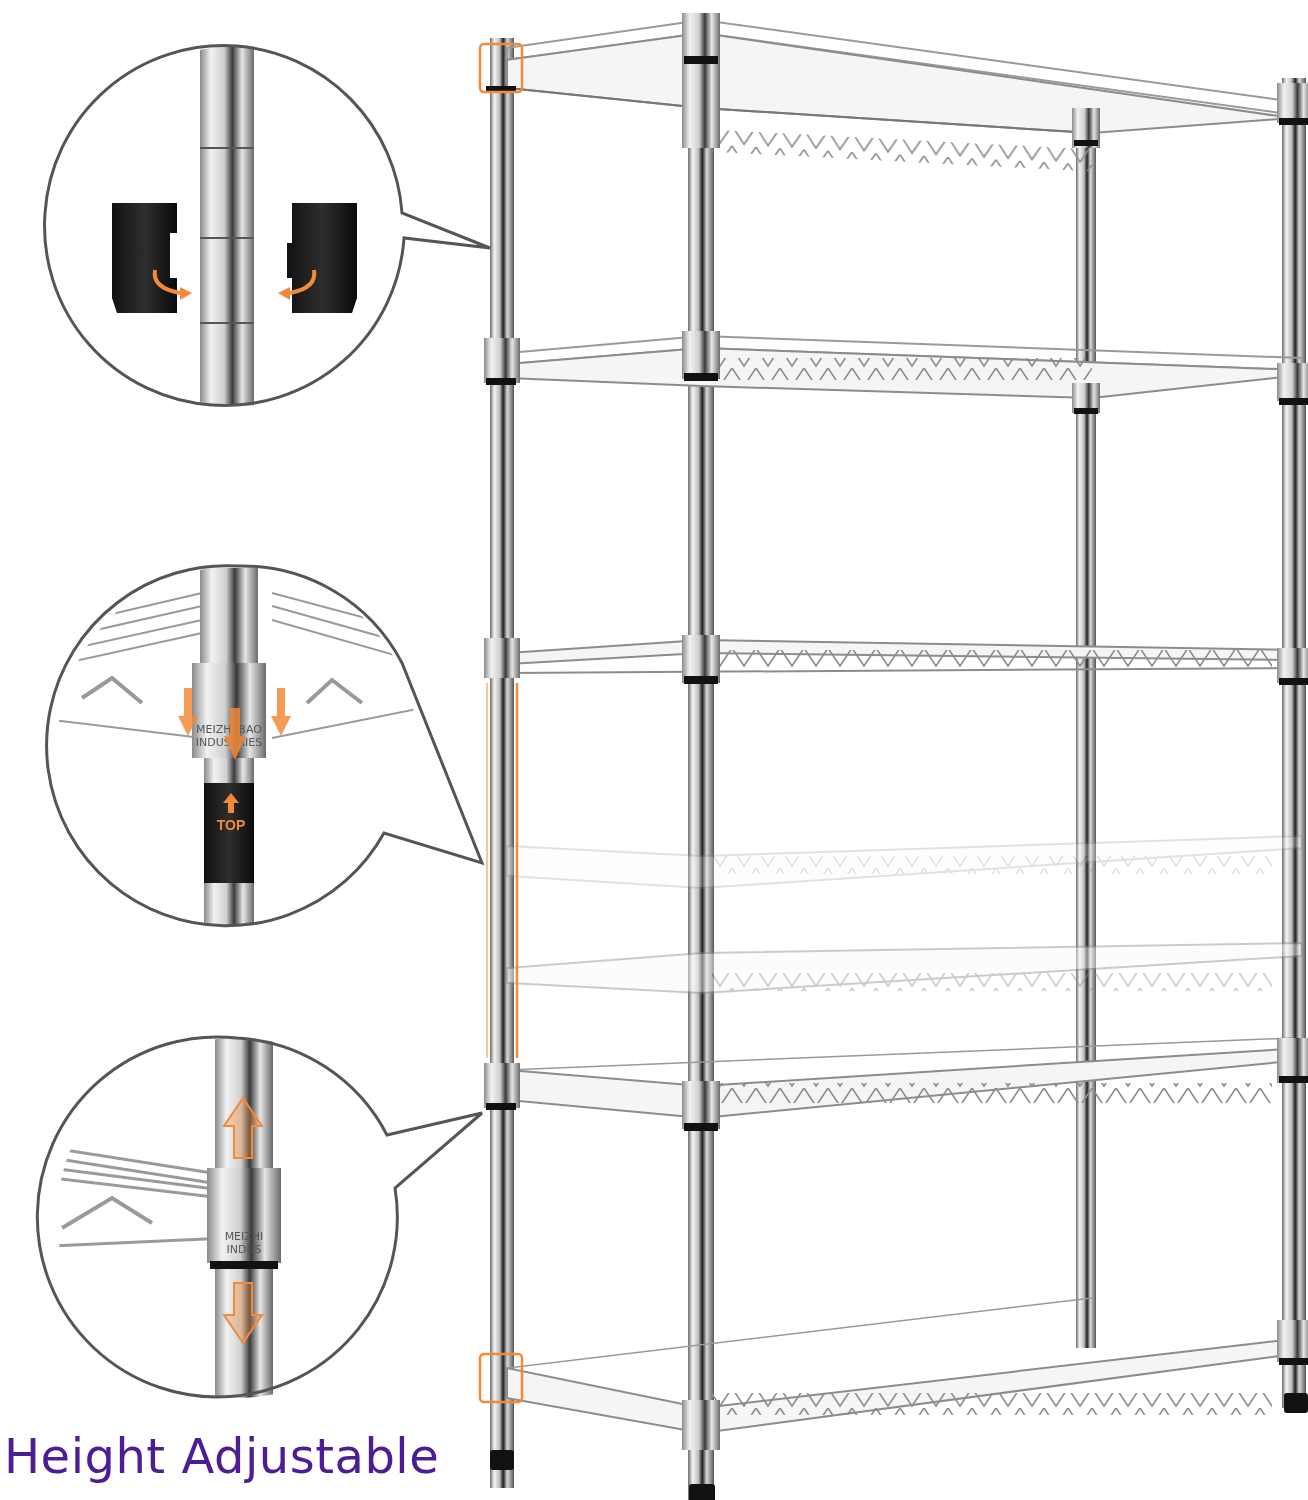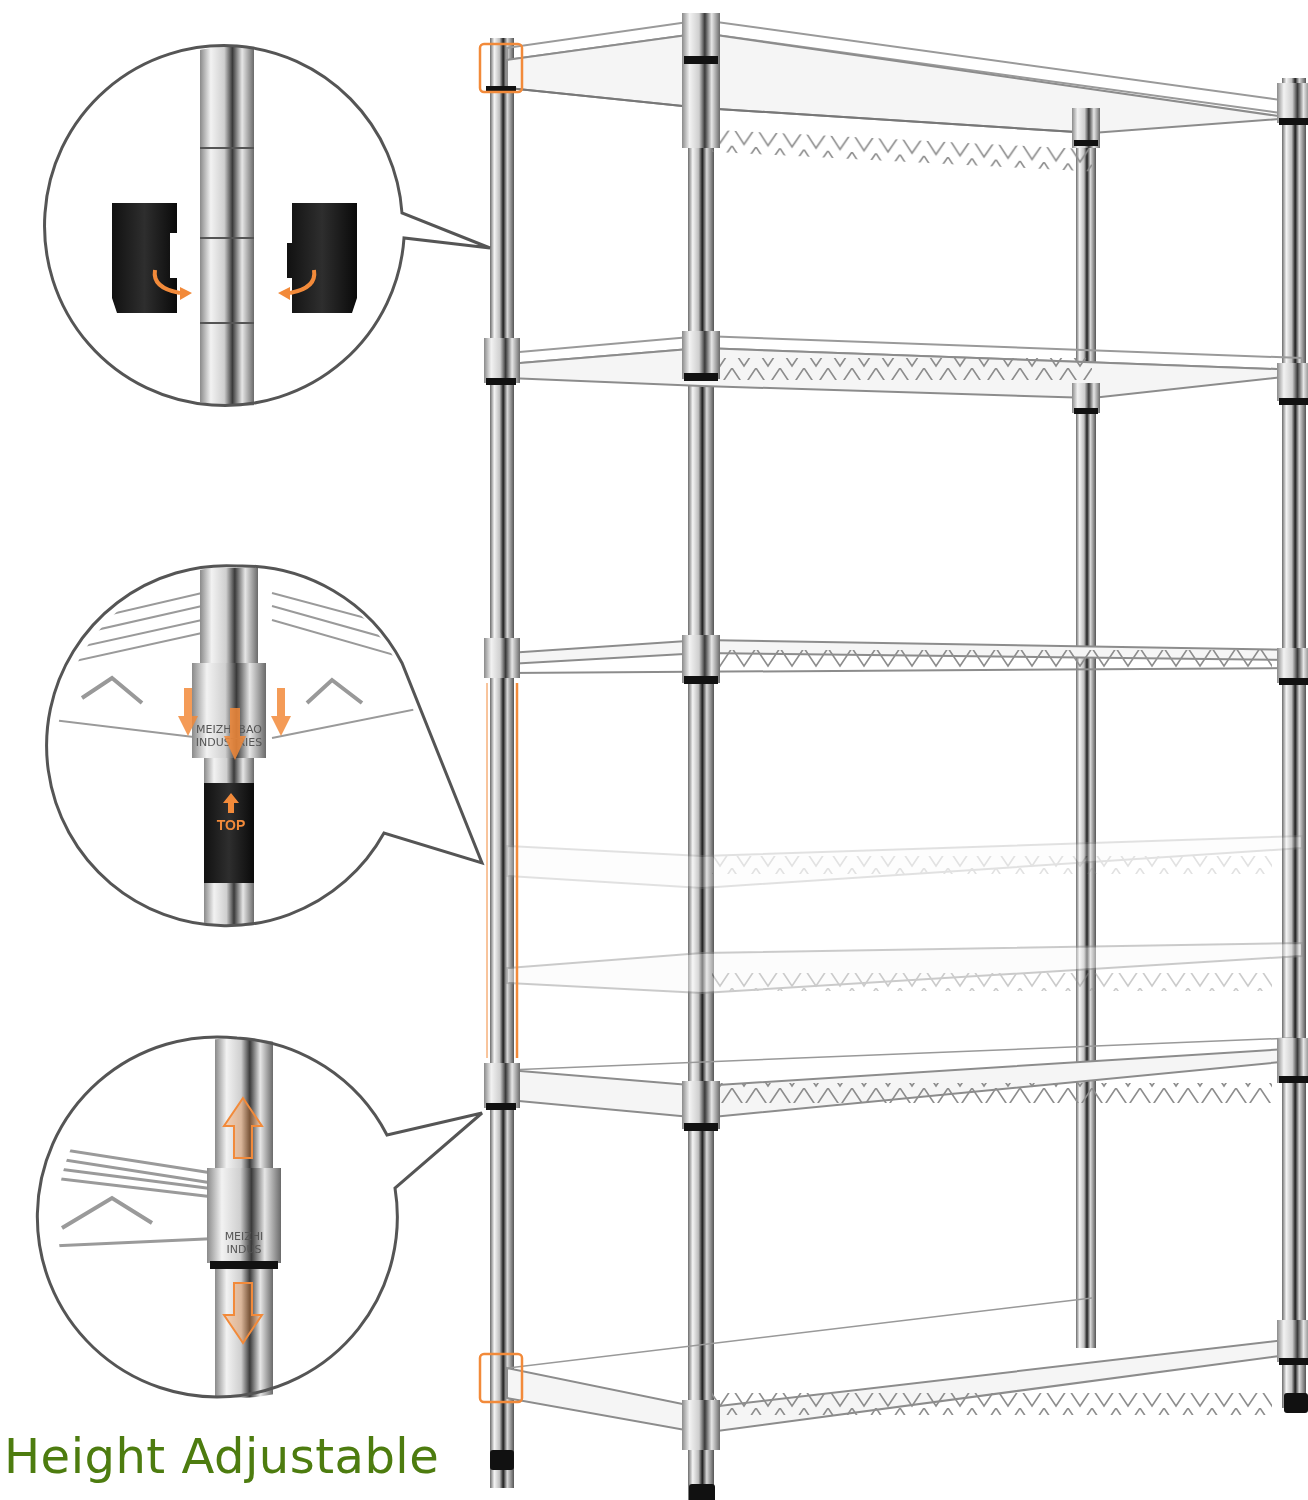--- a/index.html
+++ b/index.html
@@ -1,18 +1,18 @@
 <!DOCTYPE html>
 <html><head>
 <meta charset="utf-8">
 <style>
   html, body { margin:0; padding:0; background:#ffffff; }
   body { width:1308px; height:1500px; position:relative; overflow:hidden; font-family:"DejaVu Sans", sans-serif; }
   .stage { position:absolute; left:0; top:8px; width:1308px; height:1500px;padding-left:12px; }
-  .caption { position:absolute; left:4px; top:1432px; font-family:"DejaVu Sans", sans-serif; font-size:48px; color:#4d7c0f; letter-spacing:0.5px; line-height:1; }
+  .caption { position:absolute; left:4px; top:1432px; font-family:"DejaVu Sans", sans-serif; font-size:48px; color:#4c1d95; letter-spacing:0.5px; line-height:1; }
   .top-label { font-family:"Liberation Sans", sans-serif; font-weight:bold; }
 </style>
 </head>
 <body>
 
 <div class="stage">
 <svg width="1308" height="1500" viewBox="0 0 1308 1500" xmlns="http://www.w3.org/2000/svg">
   <defs>
     <linearGradient id="chrome" x1="0" x2="1" y1="0" y2="0">
       <stop offset="0" stop-color="#6b6b6b"></stop>

